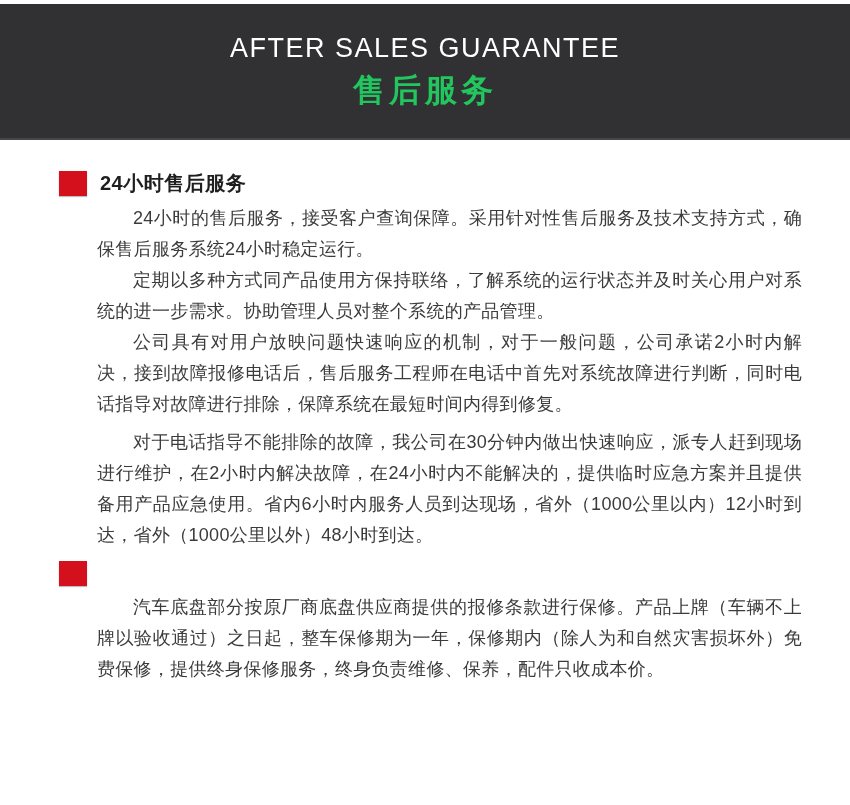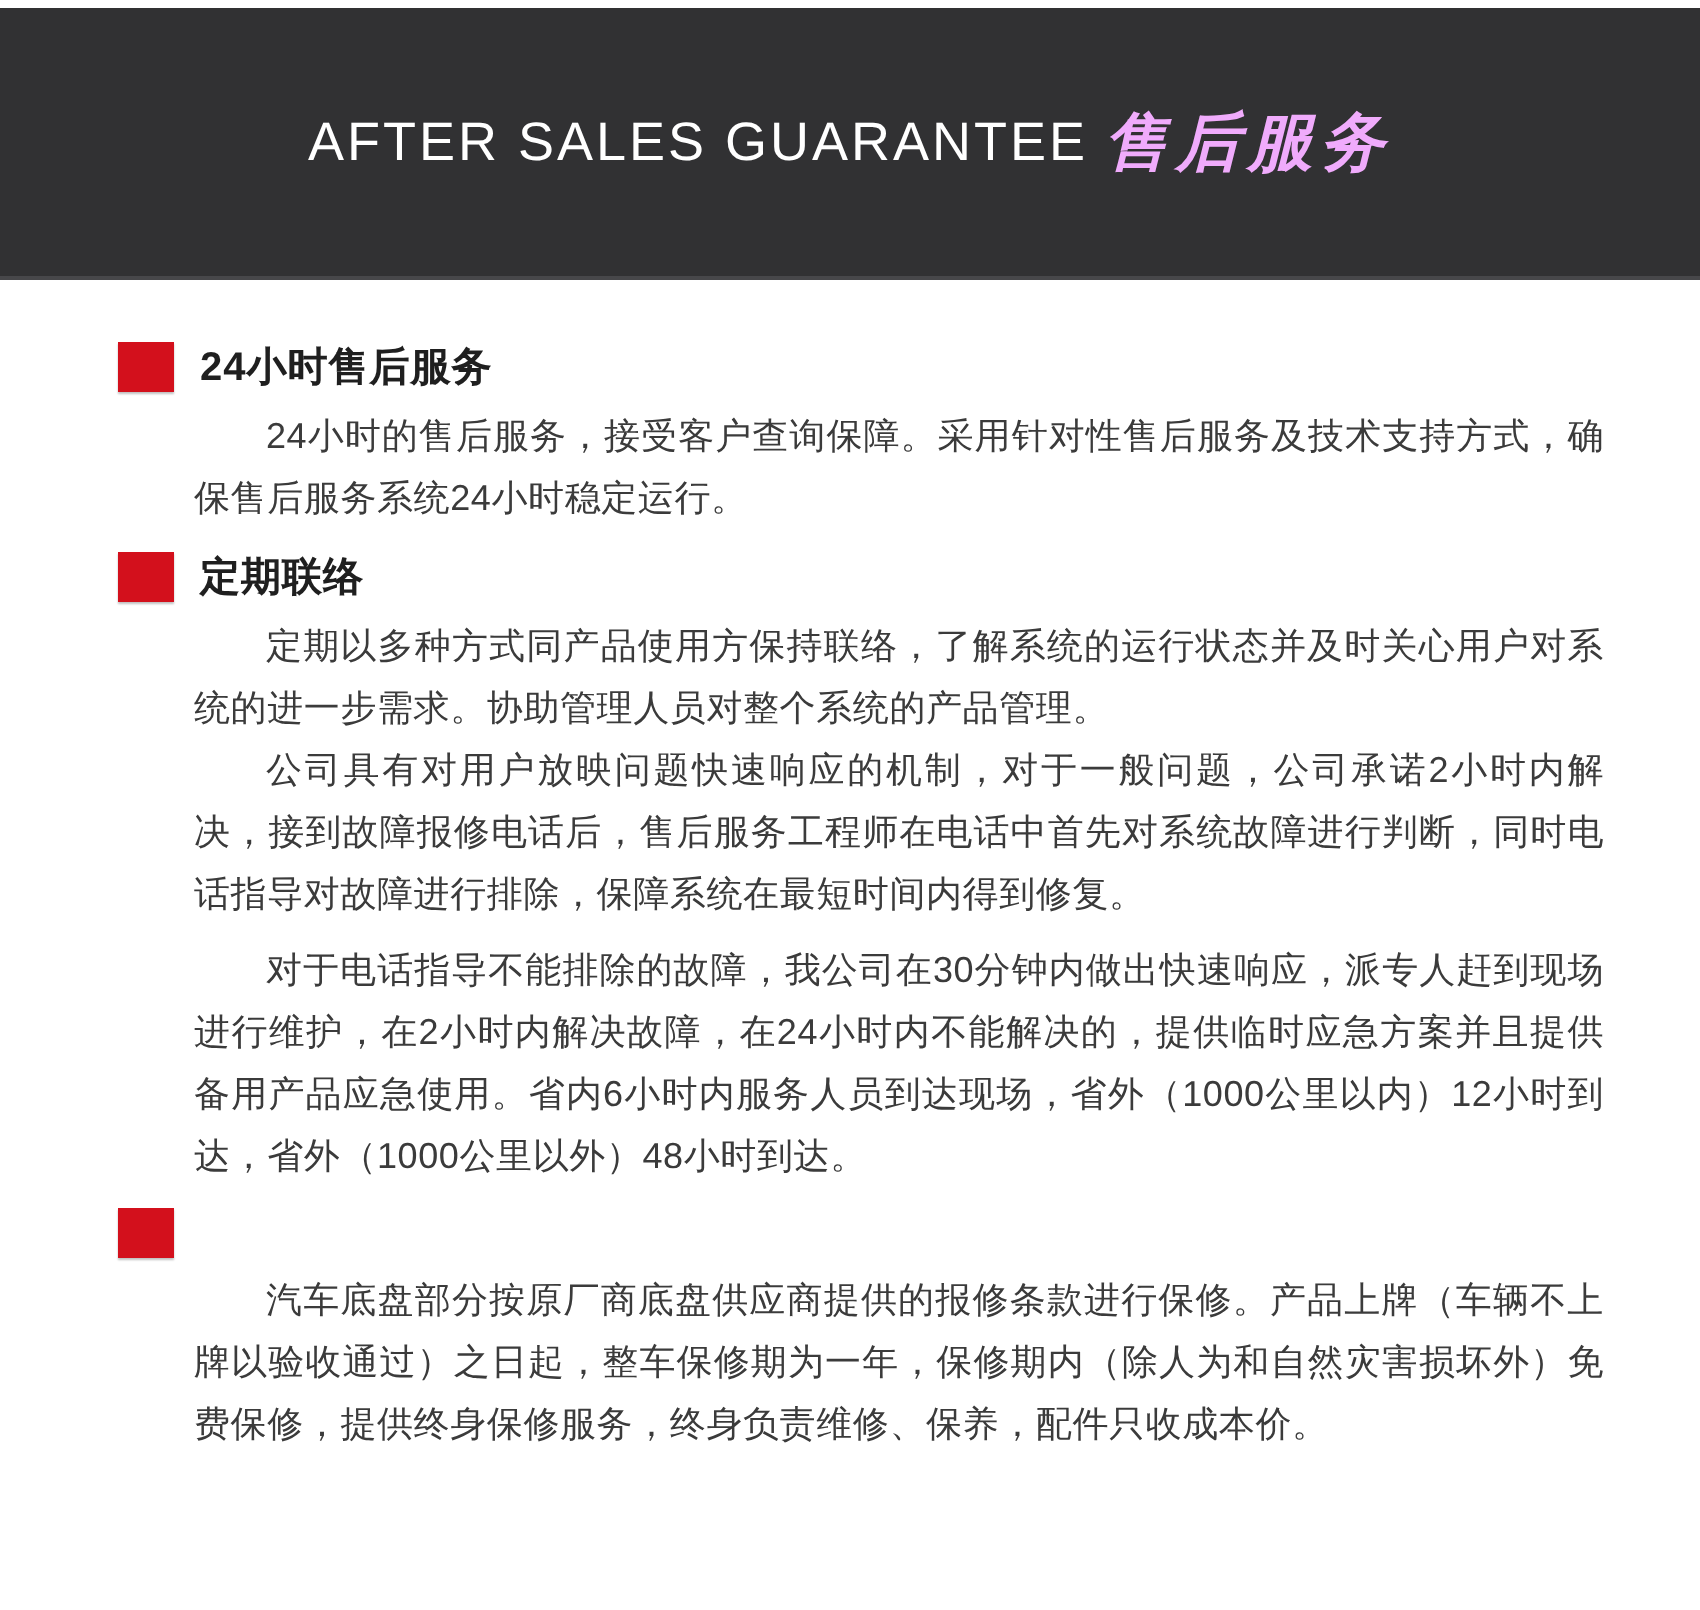--- a/index.html
+++ b/index.html
@@ -21,39 +21,38 @@
     height: 805px;
     background: #ffffff;
   }
   .banner {
     margin-top: 4px;
     width: 100%;
     height: 136px;
     background: var(--banner-bg);
     border-bottom: 2px solid #47474a;
     display: flex;
-    flex-direction: row;
+    flex-direction: column;
     align-items: center;
     justify-content: center;
     gap: 8px;
   }
   .banner-title-en {
     color: #ffffff;
     font-size: 27px;
     font-weight: 500;
     letter-spacing: 1.5px;
     line-height: 30px;
   }
   .banner-title-cn {
-    color: #f0abfc;
+    color: #22c55e;
     font-size: 32px;
     font-weight: 700;
     letter-spacing: 4px;
     line-height: 38px;
-    font-style: italic;
   }
   .content {
     padding: 20px 48px 0 59px;
   }
   .section-header {
     display: flex;
     align-items: center;
     gap: 13px;
     margin: 10px 0 6px 0;
   }
@@ -95,24 +94,20 @@
   <main class="content">
   <section class="section">
     <div class="section-header">
       <span class="bullet"></span>
       <h2 class="section-title">24小时售后服务</h2>
     </div>
   <p class="para">24小时的售后服务，接受客户查询保障。采用针对性售后服务及技术支持方式，确保售后服务系统24小时稳定运行。</p>
       </section>
 
   <section class="section">
-    <div class="section-header">
-      <span class="bullet"></span>
-      <h2 class="section-title">定期联络</h2>
-    </div>
   <p class="para">定期以多种方式同产品使用方保持联络，了解系统的运行状态并及时关心用户对系统的进一步需求。协助管理人员对整个系统的产品管理。</p>
       </section>
 
   <section class="section">
   <p class="para">公司具有对用户放映问题快速响应的机制，对于一般问题，公司承诺2小时内解决，接到故障报修电话后，售后服务工程师在电话中首先对系统故障进行判断，同时电话指导对故障进行排除，保障系统在最短时间内得到修复。</p>
         <p class="para">对于电话指导不能排除的故障，我公司在30分钟内做出快速响应，派专人赶到现场进行维护，在2小时内解决故障，在24小时内不能解决的，提供临时应急方案并且提供备用产品应急使用。省内6小时内服务人员到达现场，省外（1000公里以内）12小时到达，省外（1000公里以外）48小时到达。</p>
       </section>
 
   <section class="section">
     <div class="section-header">

